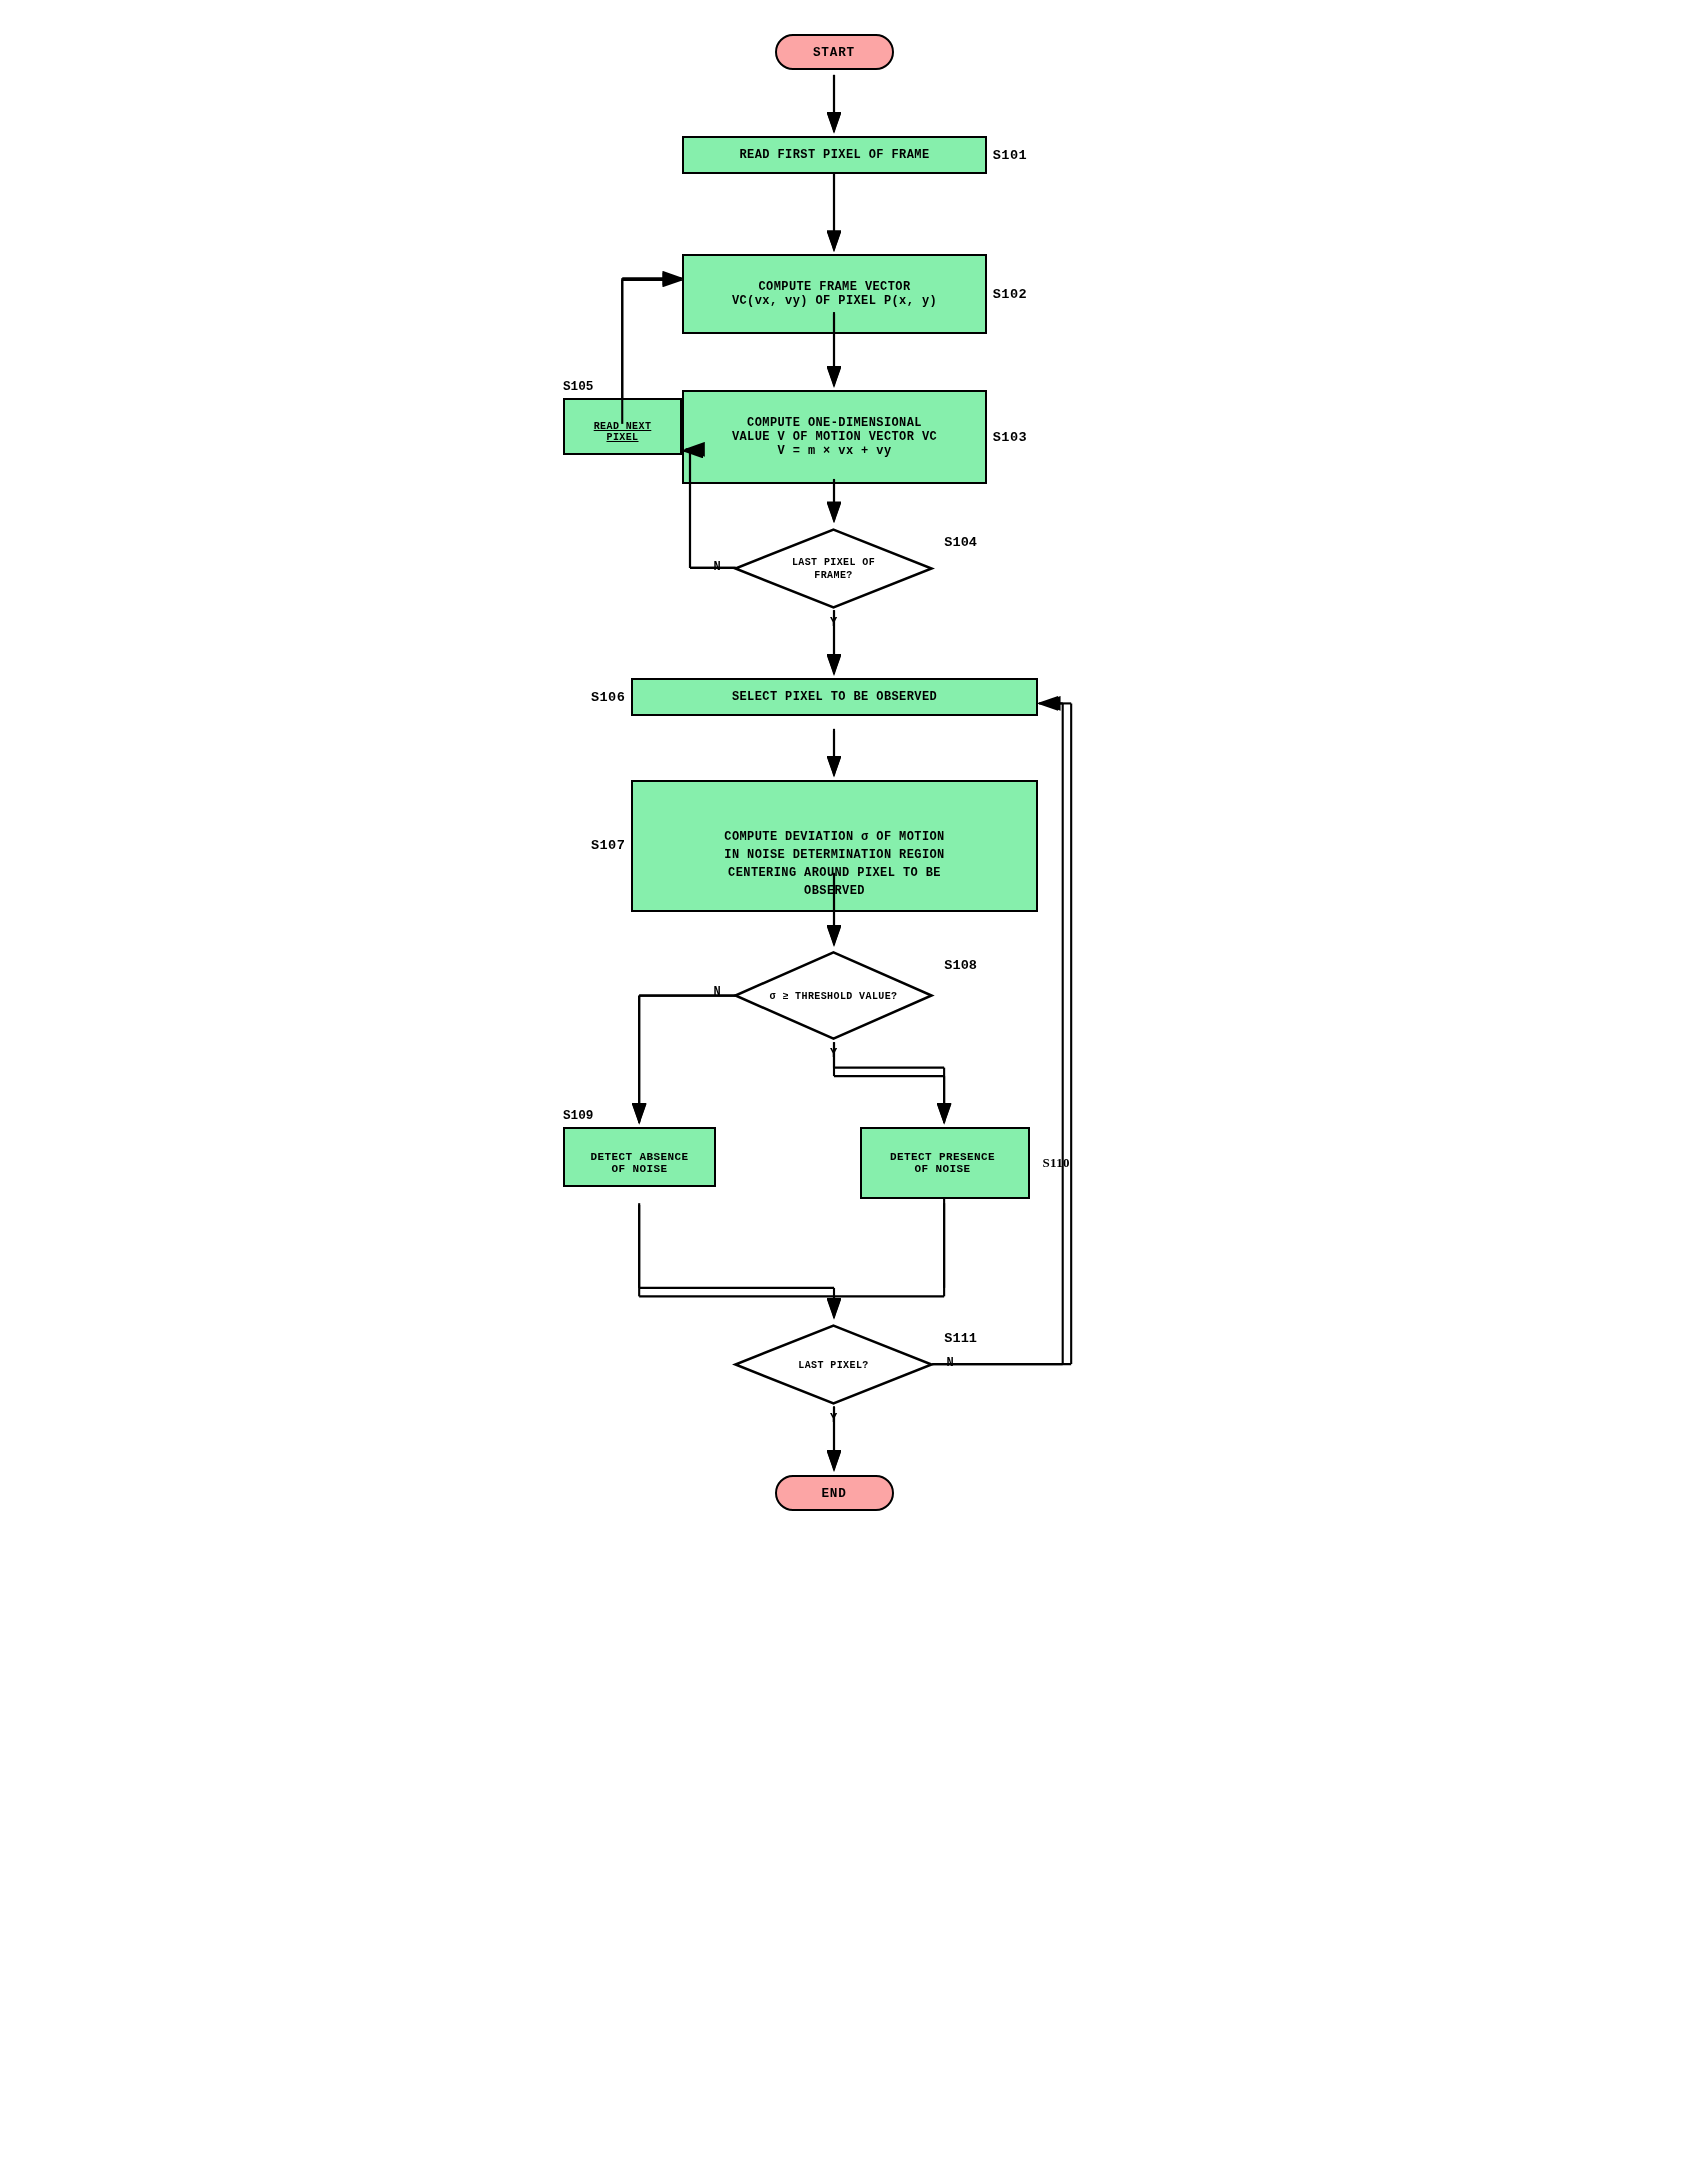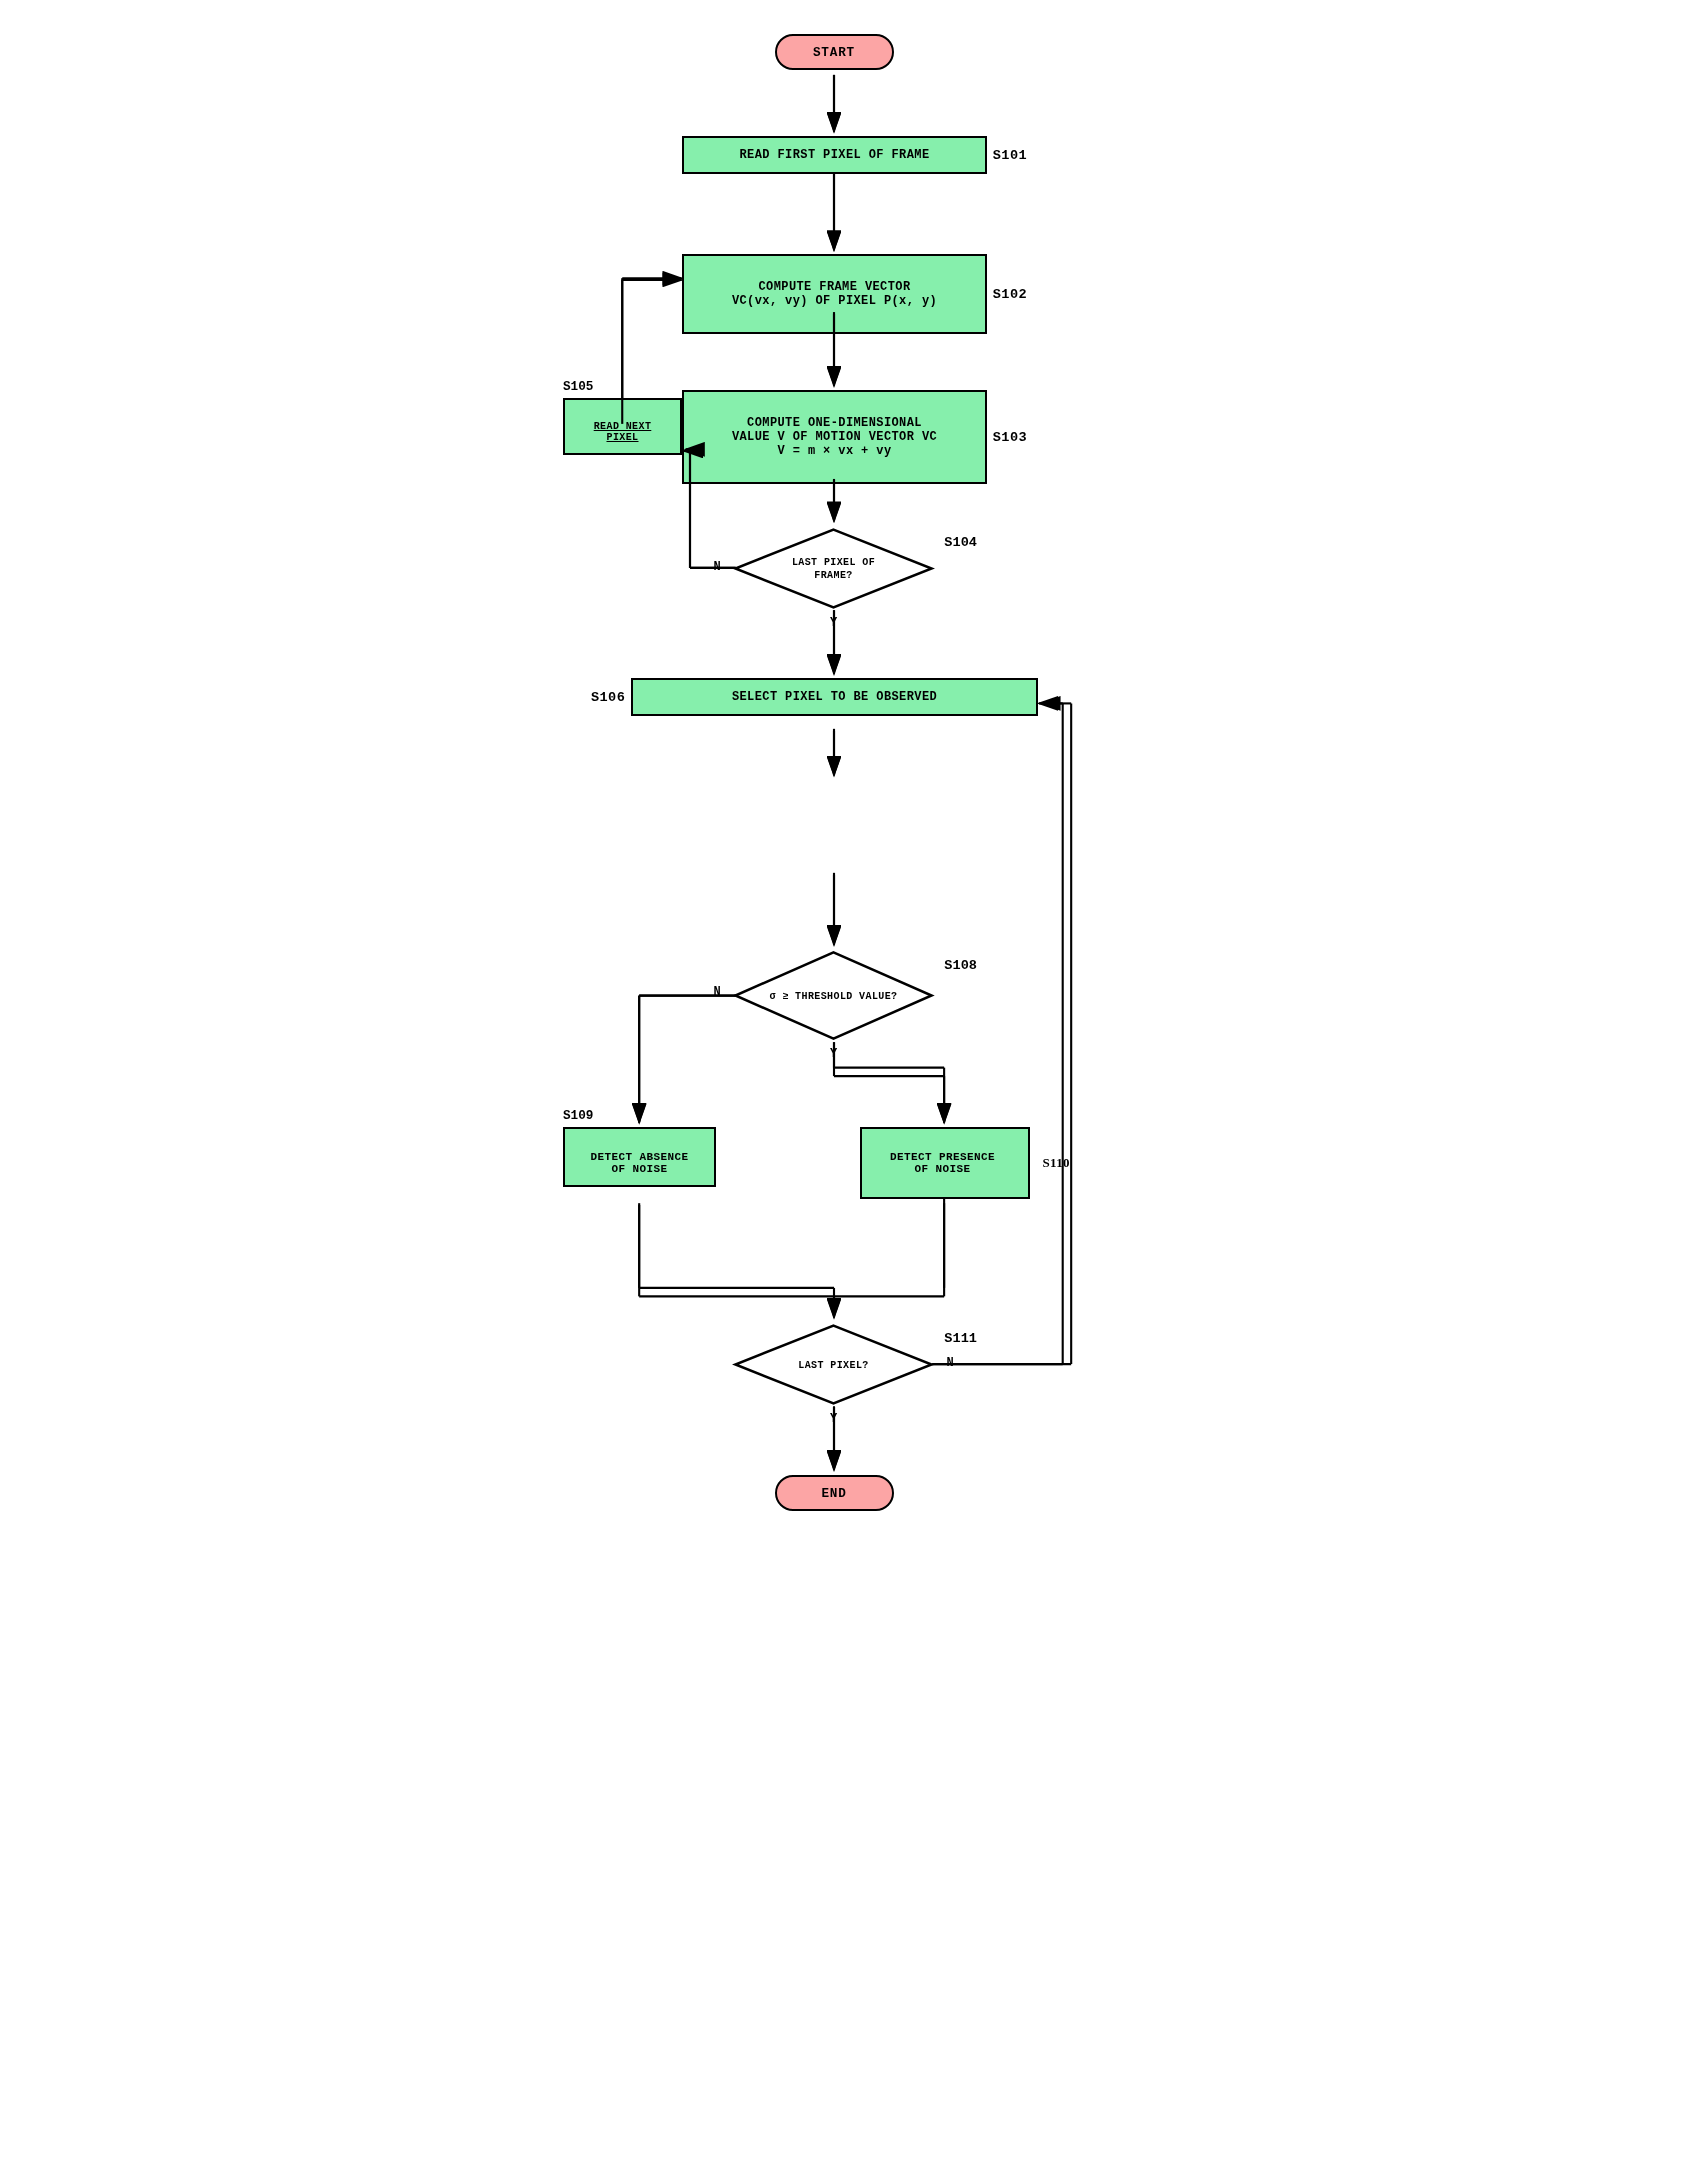--- a/index.html
+++ b/index.html
@@ -137,20 +137,29 @@
       </div>
     </div>
 
     <div class="node" style="left:85px; top:661px; width:407px;">
       <div class="rect-box" style="width:100%; position:relative;">
         <span style="position:absolute; left:-42px; top:50%; transform:translateY(-50%); font-size:13.6px; font-weight:bold;">S106</span>
         <span>SELECT PIXEL TO BE OBSERVED</span>
       </div>
     </div>
 
+    <div class="node" style="left:85px; top:763px; width:407px;">
+      <div class="rect-box" style="width:100%; position:relative; white-space:pre-line; line-height:1.5;">
+        <span style="position:absolute; left:-42px; top:50%; transform:translateY(-50%); font-size:13.6px; font-weight:bold;">S107</span>
+        <span>COMPUTE DEVIATION σ OF MOTION
+IN NOISE DETERMINATION REGION
+CENTERING AROUND PIXEL TO BE
+OBSERVED</span>
+      </div>
+    </div>
 
     <div class="node" style="left:186px; top:932px; width:203px; height:93px;">
       <div style="position:relative; width:100%; height:100%;">
         <span style="position:absolute; right:-42px; top:8.5px; font-size:13.6px; font-weight:bold;">S108</span>
         <span style="position:absolute; left:-18.6px; top:36px; font-size:12px; font-weight:bold;">N</span>
         <span style="position:absolute; left:50%; bottom:-18.6px; transform:translateX(-50%); font-size:12px; font-weight:bold;">Y</span>
         <svg viewBox="0 0 240 110" width="203" height="93">
           <polygon points="120,4 236,55 120,106 4,55" fill="white" stroke="black" stroke-width="3"></polygon>
         </svg>
         <div class="diamond-text" style="position:absolute; top:50%; left:50%; transform:translate(-50%,-50%); width:136px;">

